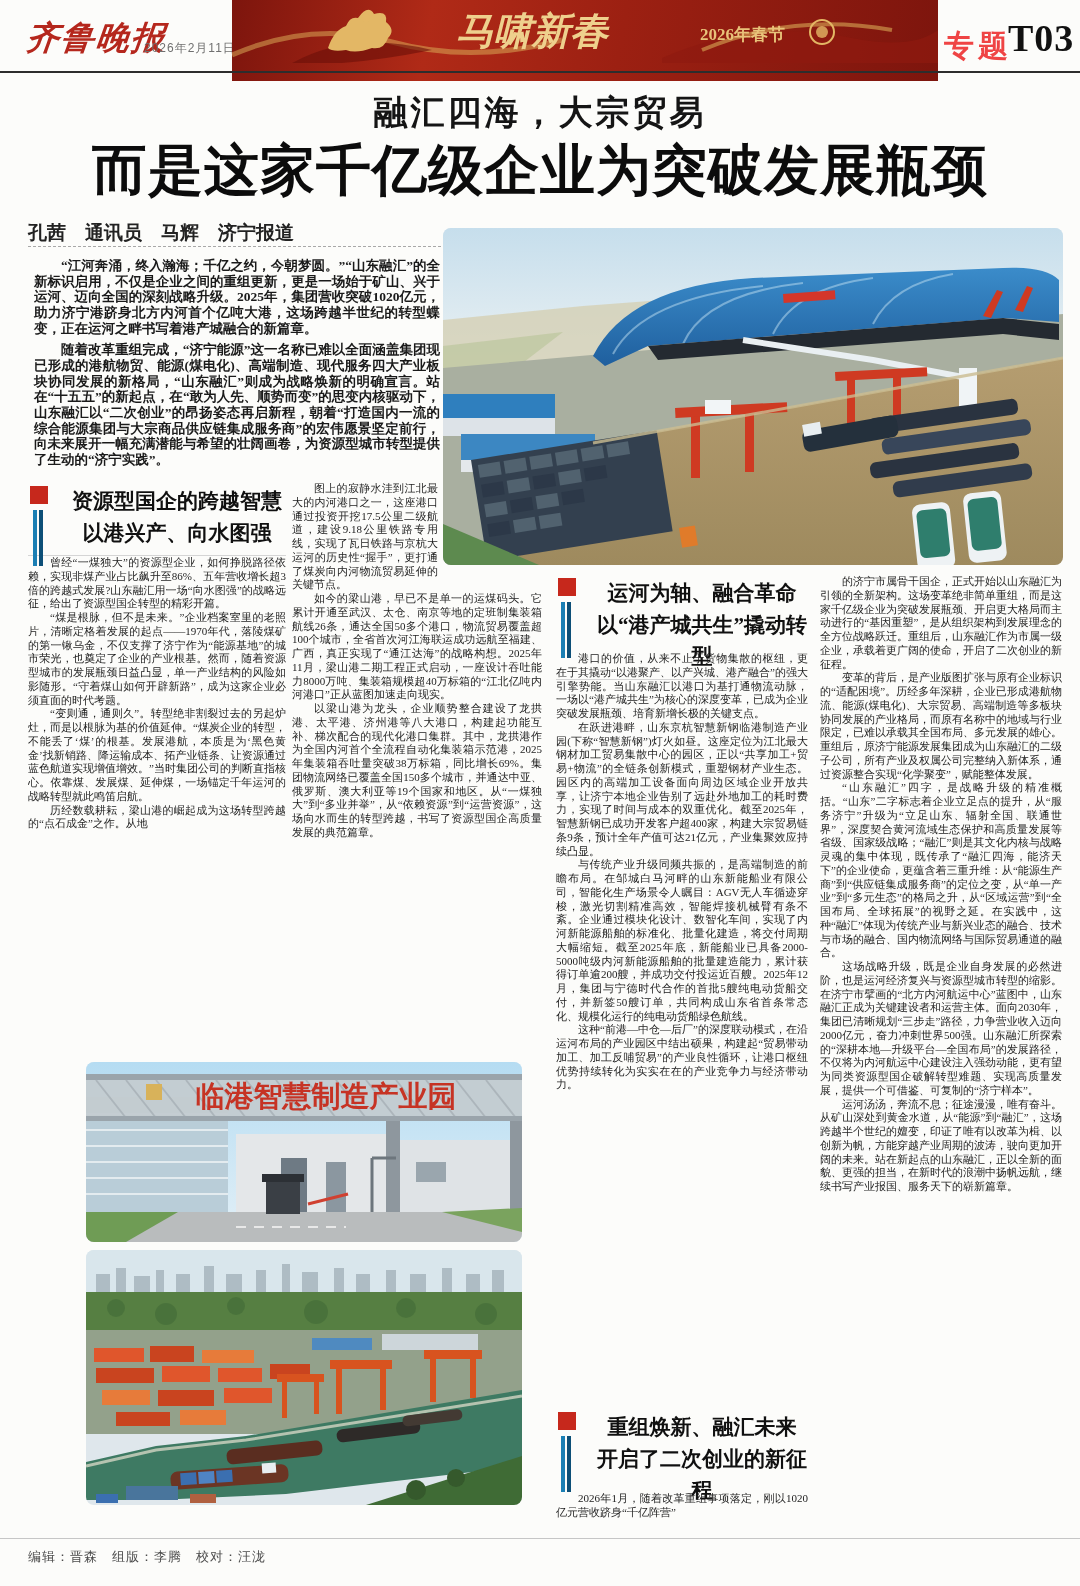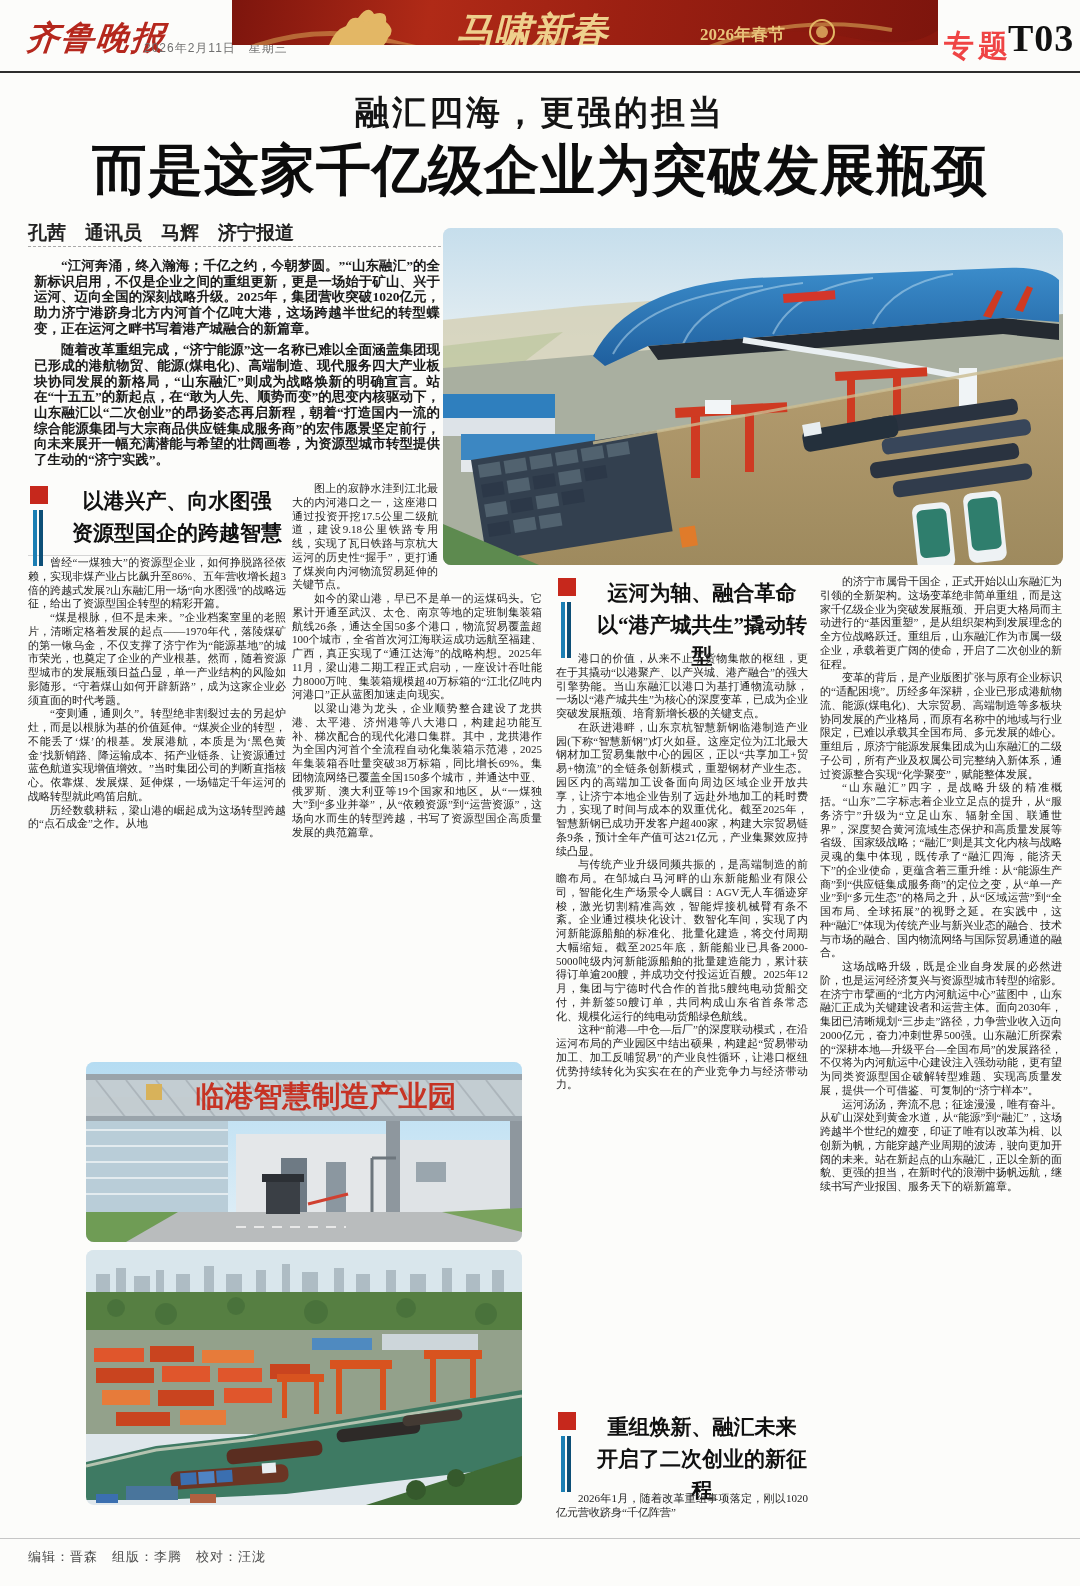--- a/index.html
+++ b/index.html
@@ -8,21 +8,21 @@
     background:#fcfcfa;
     font-family:"Liberation Serif","DejaVu Serif",serif;
     color:#1c1c1c;
   }
   .abs{position:absolute;}
   
   .masthead{left:26px;top:16px;font-size:33px;font-weight:900;font-style:italic;
     color:#b5271d;letter-spacing:2px;transform:skewX(-6deg);}
   .hdr-date{left:144px;top:40px;font-size:12px;color:#6f6f6f;letter-spacing:1px;
     font-family:"Liberation Sans",sans-serif;}
-  .banner{left:232px;top:0;width:706px;height:45px;overflow:hidden;
+  .banner{left:232px;top:0;width:706px;height:81px;overflow:hidden;
     background:linear-gradient(100deg,#7d150d 0%,#b02a17 28%,#9c2012 55%,#7d150d 100%);}
   .banner svg{display:block;}
   .sec-label{left:944px;top:26px;font-size:30px;color:#ef4444;font-weight:700;letter-spacing:4px;}
   .page-num{left:1008px;top:16px;font-size:38px;color:#111;font-weight:900;letter-spacing:1px;}
   .hdr-rule{left:0;top:71px;width:1080px;height:2px;background:#2d2d2d;}
   
   .kicker{left:0;top:90px;width:1080px;text-align:center;font-size:34px;font-weight:700;
     color:#151515;letter-spacing:3px;}
   .main-title{left:0;top:134px;width:1080px;text-align:center;font-size:55px;font-weight:900;
     color:#0c0c0c;letter-spacing:1px;}
@@ -79,21 +79,21 @@
     <text x="468" y="40" font-size="17" fill="#e8c37a" font-weight="bold">2026年春节</text>
     <circle cx="590" cy="32" r="12" fill="none" stroke="#e3b765" stroke-width="2"></circle>
     <circle cx="590" cy="32" r="6" fill="#e3b765" opacity="0.8"></circle>
   </svg>
 </div>
 
 <div class="abs sec-label">专题</div>
 <div class="abs page-num">T03</div>
 <div class="abs hdr-rule"></div>
 
-<div class="abs kicker">融汇四海，更强的担当</div>
+<div class="abs kicker">融汇四海，大宗贸易</div>
 <div class="abs main-title">而是这家千亿级企业为突破发展瓶颈</div>
 
 <div class="abs byline">孔茜　通讯员　马辉　济宁报道</div>
 <div class="abs byline-rule"></div>
 <div class="abs intro">
   <p>“江河奔涌，终入瀚海；千亿之约，今朝梦圆。”“山东融汇”的全新标识启用，不仅是企业之间的重组更新，更是一场始于矿山、兴于运河、迈向全国的深刻战略升级。2025年，集团营收突破1020亿元，助力济宁港跻身北方内河首个亿吨大港，这场跨越半世纪的转型蝶变，正在运河之畔书写着港产城融合的新篇章。</p>
   <p>随着改革重组完成，“济宁能源”这一名称已难以全面涵盖集团现已形成的港航物贸、能源(煤电化)、高端制造、现代服务四大产业板块协同发展的新格局，“山东融汇”则成为战略焕新的明确宣言。站在“十五五”的新起点，在“敢为人先、顺势而变”的思变内核驱动下，山东融汇以“二次创业”的昂扬姿态再启新程，朝着“打造国内一流的综合能源集团与大宗商品供应链集成服务商”的宏伟愿景坚定前行，向未来展开一幅充满潜能与希望的壮阔画卷，为资源型城市转型提供了生动的“济宁实践”。</p>
 </div>
 
 <div class="abs photo photo1">
@@ -181,22 +181,22 @@
     <polygon points="0,337 0,296 96,337" fill="#5d8a4f"></polygon>
     <path d="M150,215 L620,130" stroke="#cbbd92" stroke-width="3" opacity="0.8"></path>
   </svg>
 </div>
 
 <div class="section-head sh1">
   <div class="sq"></div>
   <div class="bar1"></div>
   <div class="bar2"></div>
   <div class="t">
+    <div>资源型国企的跨越智慧</div>
     <div>以港兴产、向水图强</div>
-    <div>资源型国企的跨越智慧</div>
   </div>
   <div class="underline"></div>
 </div>
 
 <div class="section-head sh2">
   <div class="sq"></div>
   <div class="bar1"></div>
   <div class="bar2"></div>
   <div class="t">
     <div>运河为轴、融合革命</div>

